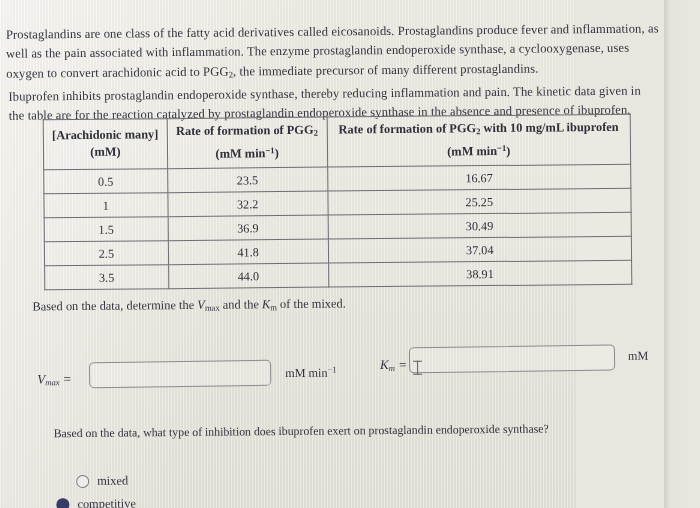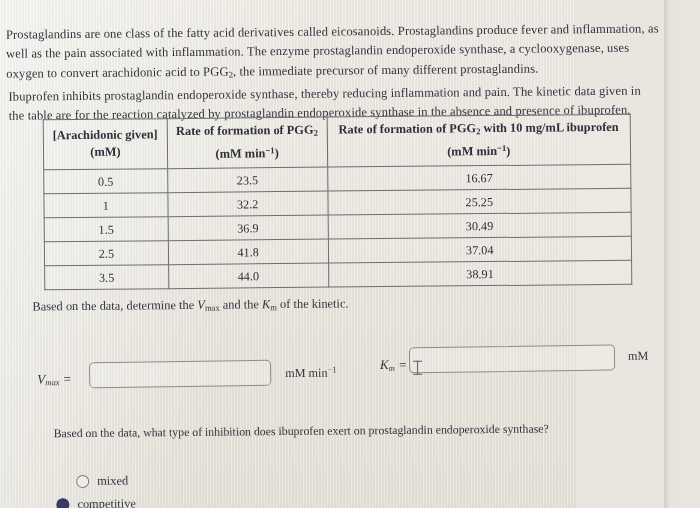--- a/index.html
+++ b/index.html
@@ -238,21 +238,21 @@
       well as the pain associated with inflammation. The enzyme prostaglandin endoperoxide synthase, a cyclooxygenase, uses oxygen
       to convert arachidonic acid to PGG<sub>2</sub>, the immediate precursor of many different prostaglandins.
     </p>
 
     <p class="para" id="para2">Ibuprofen inhibits prostaglandin endoperoxide synthase, thereby reducing inflammation and pain. The kinetic data given in the table are for the reaction catalyzed by prostaglandin endoperoxide synthase in the absence and presence of ibuprofen.</p>
 
     <table id="data-table">
       <thead>
         <tr>
           <th class="col-a">
-            <span>[Arachidonic given]</span><br>
+            <span>[Arachidonic many]</span><br>
             <span>(mM)</span>
           </th>
           <th class="col-b">
             <span>Rate of formation of PGG</span><sub>2</sub><br>
             <span>(mM min</span><sup>−1</sup><span>)</span>
           </th>
           <th class="col-c">
             <span>Rate of formation of PGG</span><sub>2</sub><span> with 10 mg/mL ibuprofen</span><br>
             <span>(mM min</span><sup>−1</sup><span>)</span>
           </th>
@@ -281,21 +281,21 @@
         </tr>
         <tr>
           <td>3.5</td>
           <td>44.0</td>
           <td>38.91</td>
         </tr>
       </tbody>
     </table>
 
     <div id="q-vmax-line">
-      <span>Based on the data, determine the </span><span class="ital">V</span><sub>max</sub><span> and the </span><span class="ital">K</span><sub>m</sub><span> of the kinetic.</span>
+      <span>Based on the data, determine the </span><span class="ital">V</span><sub>max</sub><span> and the </span><span class="ital">K</span><sub>m</sub><span> of the mixed.</span>
     </div>
 
     <div id="answer-row">
       <span class="var-label" id="vmax-label">
         <span>V</span><sub>max</sub><span> =</span>
       </span>
       <input class="answer-box" id="vmax-input" type="text" value="" style="">
       <span class="unit-label" id="vmax-unit">
         <span>mM min</span><sup>−1</sup>
       </span>

